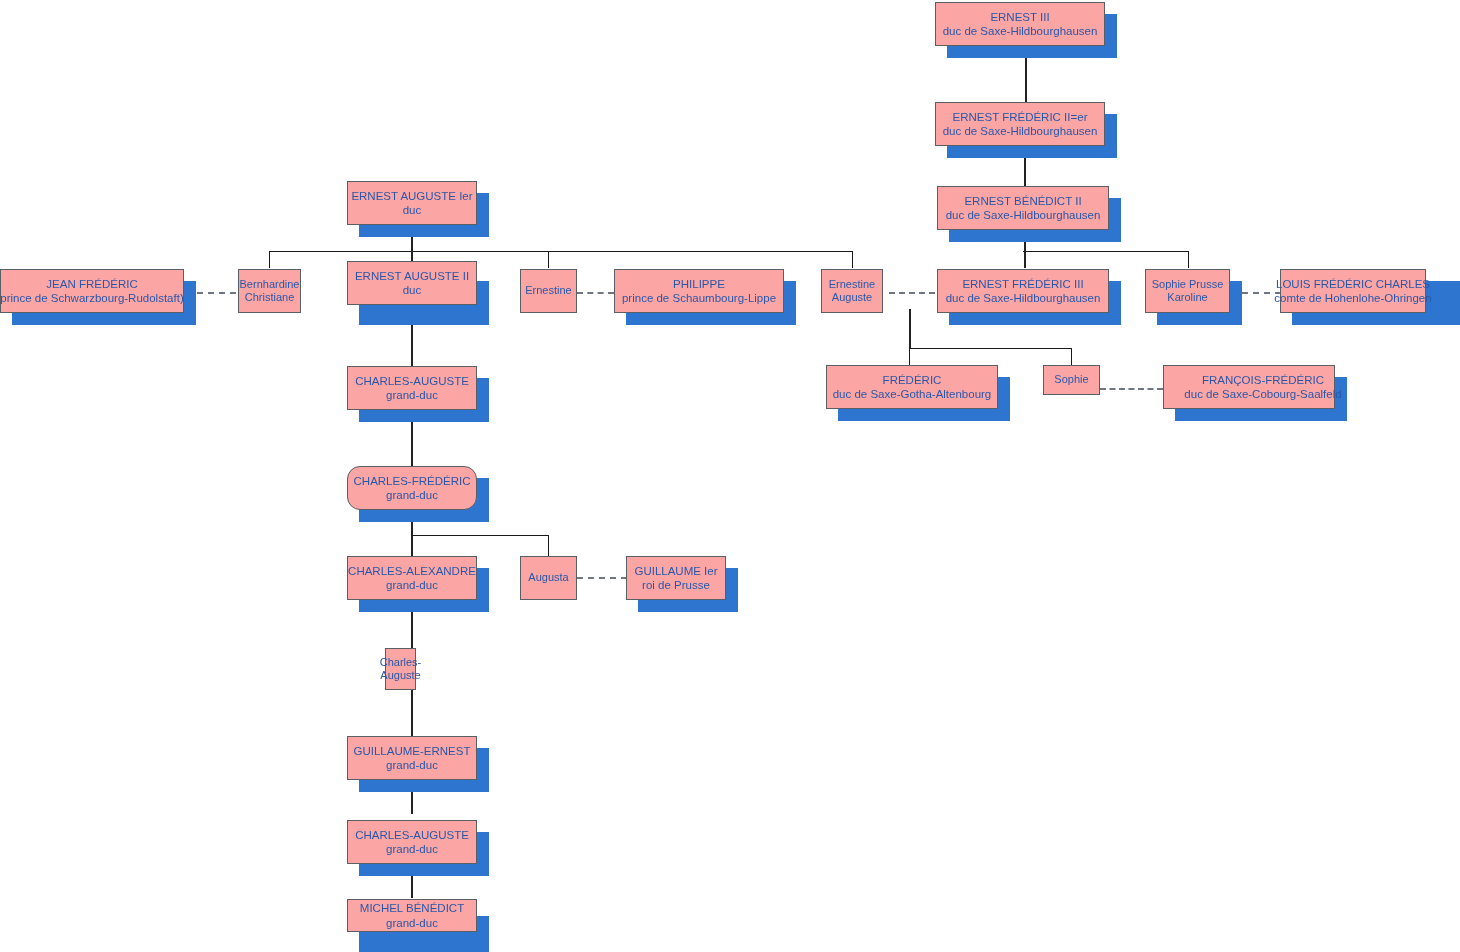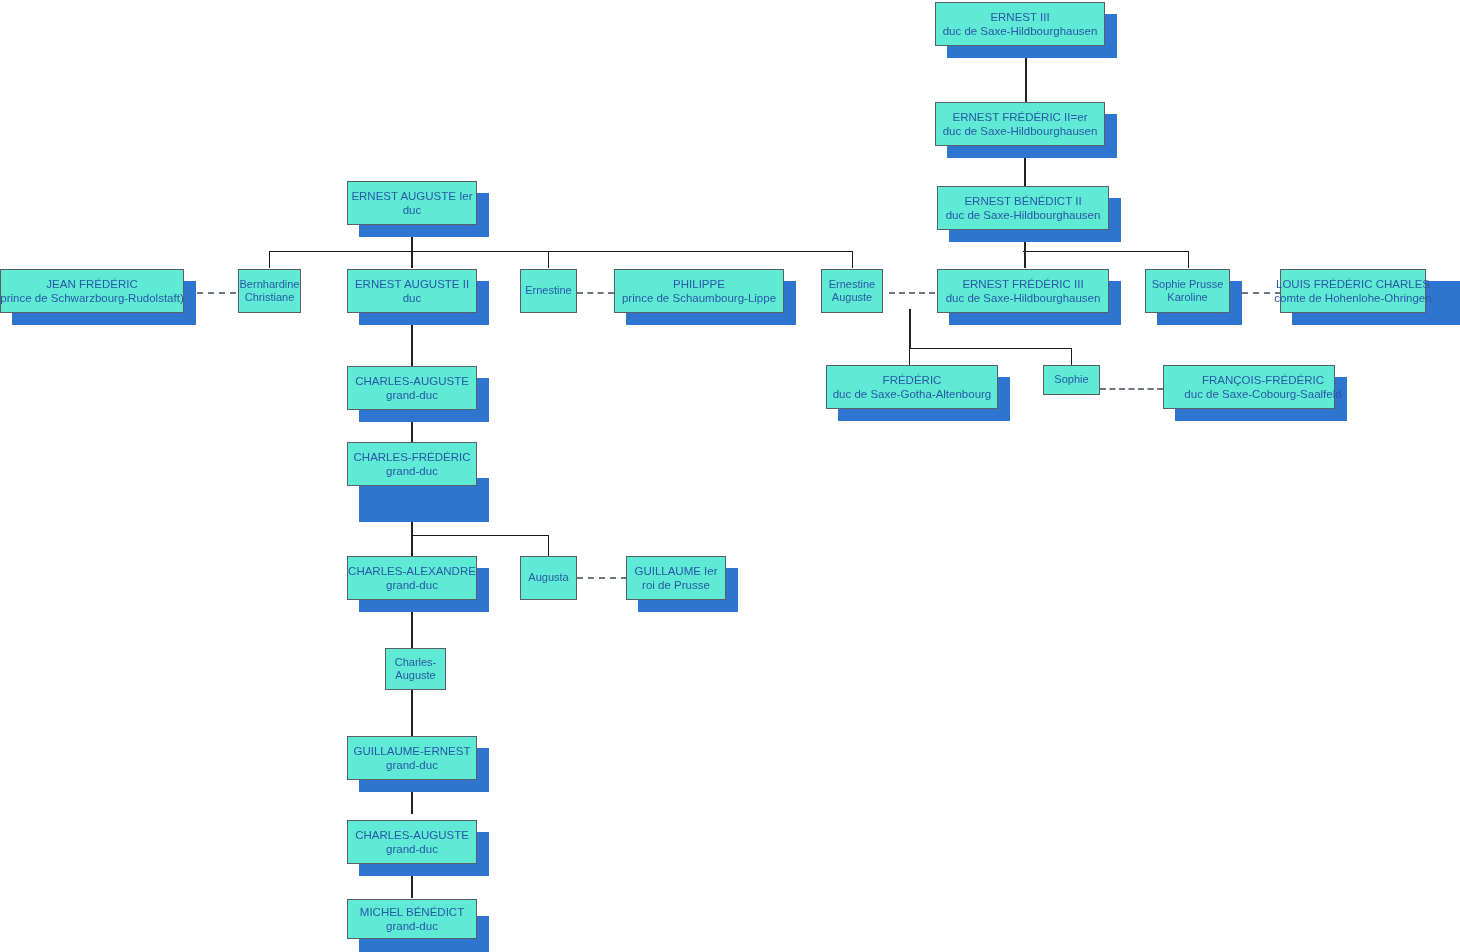--- a/index.html
+++ b/index.html
@@ -28,21 +28,21 @@
   .line.thick.v { width: 2px; background: #222222; }
   .dashline {
     position: absolute;
     height: 0;
     border-top: 2px dashed #6f7780;
   }
   
   .node {
     position: absolute;
     box-sizing: border-box;
-    background: #5eead4;
+    background: #fca5a5;
     border: 1px solid #5a5f66;
     color: #2a58a8;
     display: flex;
     flex-direction: column;
     align-items: center;
     justify-content: center;
     text-align: center;
     line-height: 1.22;
     z-index: 5;
   }
@@ -187,71 +187,71 @@
   <div class="node big" style="left:0px; top:269px; width:184px; height:44px;">
     <span class="l1">JEAN FRÉDÉRIC</span>
     <span class="l2">prince de Schwarzbourg-Rudolstaft)</span>
   </div>
 
   <div class="node small" style="left:238px; top:269px; width:63px; height:44px;">
     <span class="l1">Bernhardine</span>
     <span class="l2">Christiane</span>
   </div>
 
-  <div class="node big" style="left:347px; top:269px; width:130px; height:44px;">
+  <div class="node big" style="left:347px; top:261px; width:130px; height:44px;">
     <span class="l1">ERNEST AUGUSTE II</span>
     <span class="l2">duc</span>
   </div>
 
   <div class="node small" style="left:520px; top:269px; width:57px; height:44px;">
     <span class="l1">Ernestine</span>
   </div>
 
   <div class="node big" style="left:614px; top:269px; width:170px; height:44px;">
     <span class="l1">PHILIPPE</span>
     <span class="l2">prince de Schaumbourg-Lippe</span>
   </div>
 
   <div class="node big" style="left:347px; top:366px; width:130px; height:44px;">
     <span class="l1">CHARLES-AUGUSTE</span>
     <span class="l2">grand-duc</span>
   </div>
 
-  <div class="node big" style="left:347px; top:442px; width:130px; height:44px;">
+  <div class="node big" style="left:347px; top:466px; width:130px; height:44px;border-radius:13px;">
     <span class="l1">CHARLES-FRÉDÉRIC</span>
     <span class="l2">grand-duc</span>
   </div>
 
   <div class="node big" style="left:347px; top:556px; width:130px; height:44px;">
     <span class="l1">CHARLES-ALEXANDRE</span>
     <span class="l2">grand-duc</span>
   </div>
 
   <div class="node small" style="left:520px; top:556px; width:57px; height:44px;">
     <span class="l1">Augusta</span>
   </div>
 
   <div class="node big" style="left:626px; top:556px; width:100px; height:44px;">
     <span class="l1">GUILLAUME Ier</span>
     <span class="l2">roi de Prusse</span>
   </div>
 
-  <div class="node small" style="left:385px; top:648px; width:61px; height:42px;">
+  <div class="node small" style="left:385px; top:648px; width:31px; height:42px;">
     <span class="l1">Charles-</span>
     <span class="l2">Auguste</span>
   </div>
 
   <div class="node big" style="left:347px; top:736px; width:130px; height:44px;">
     <span class="l1">GUILLAUME-ERNEST</span>
     <span class="l2">grand-duc</span>
   </div>
 
   <div class="node big" style="left:347px; top:820px; width:130px; height:44px;">
     <span class="l1">CHARLES-AUGUSTE</span>
     <span class="l2">grand-duc</span>
   </div>
 
-  <div class="node big" style="left:347px; top:899px; width:130px; height:40px;">
+  <div class="node big" style="left:347px; top:899px; width:130px; height:33px;">
     <span class="l1">MICHEL BÉNÉDICT</span>
     <span class="l2">grand-duc</span>
   </div>
 
 </div>
 
 </body></html>

